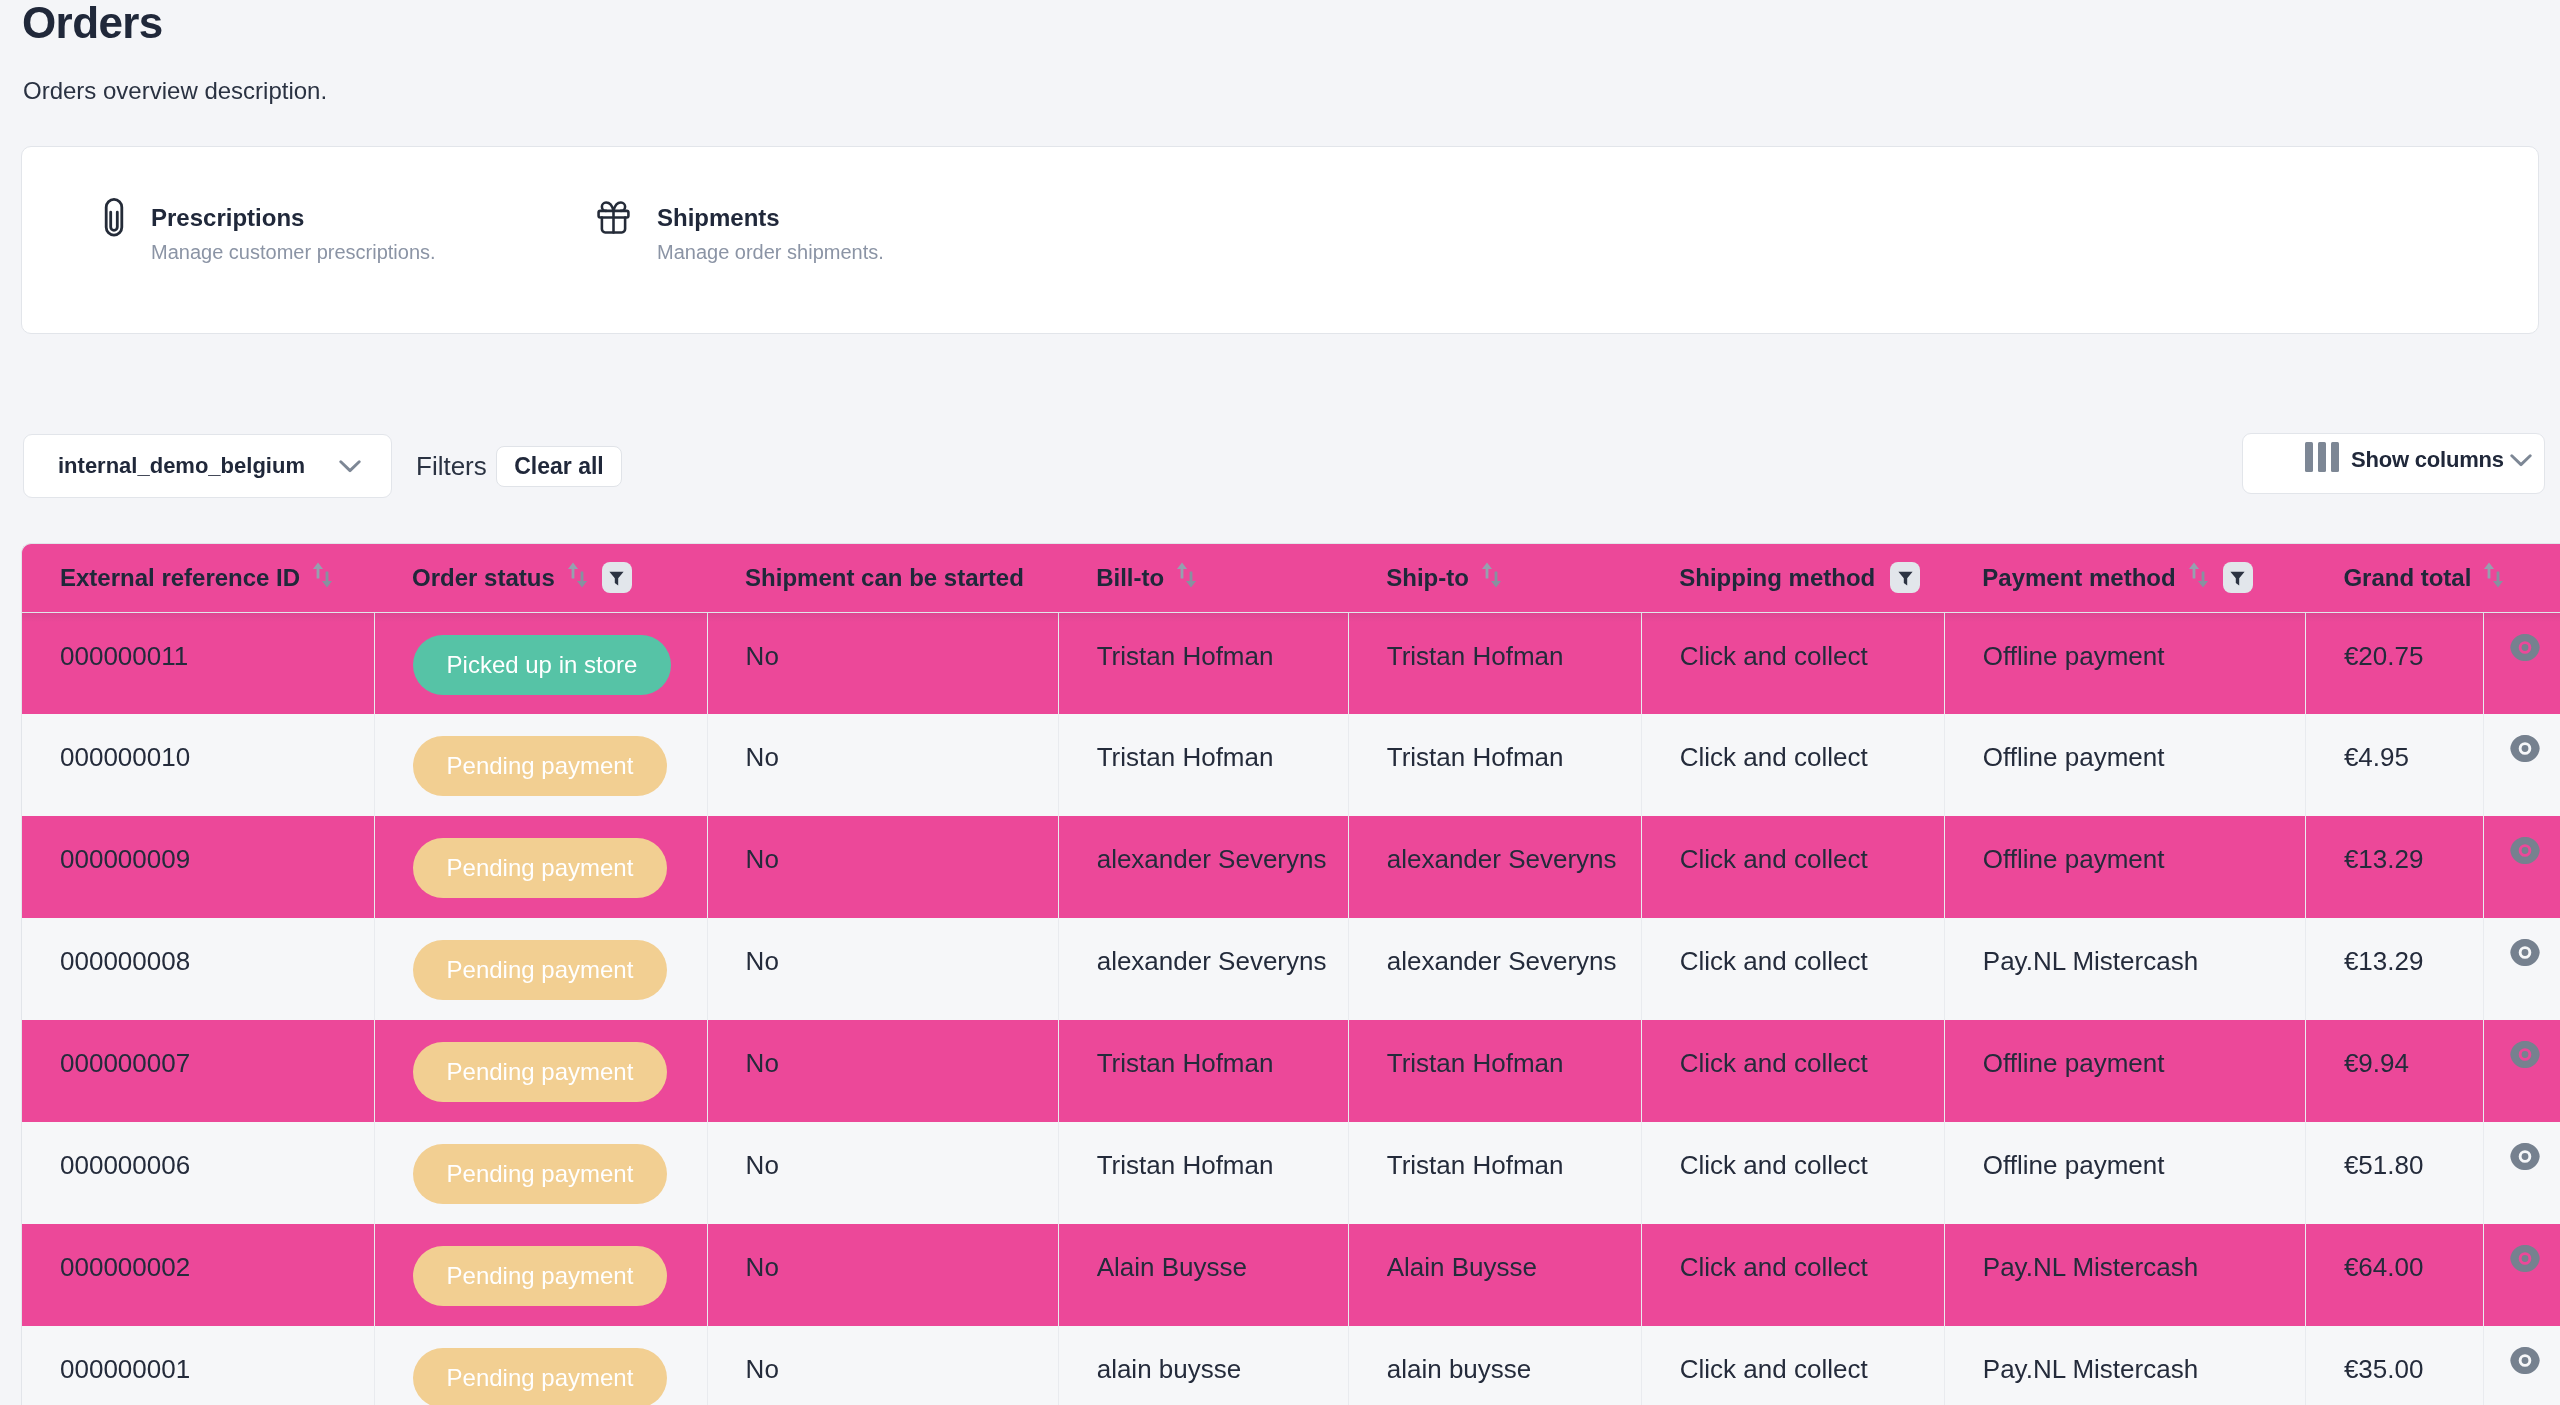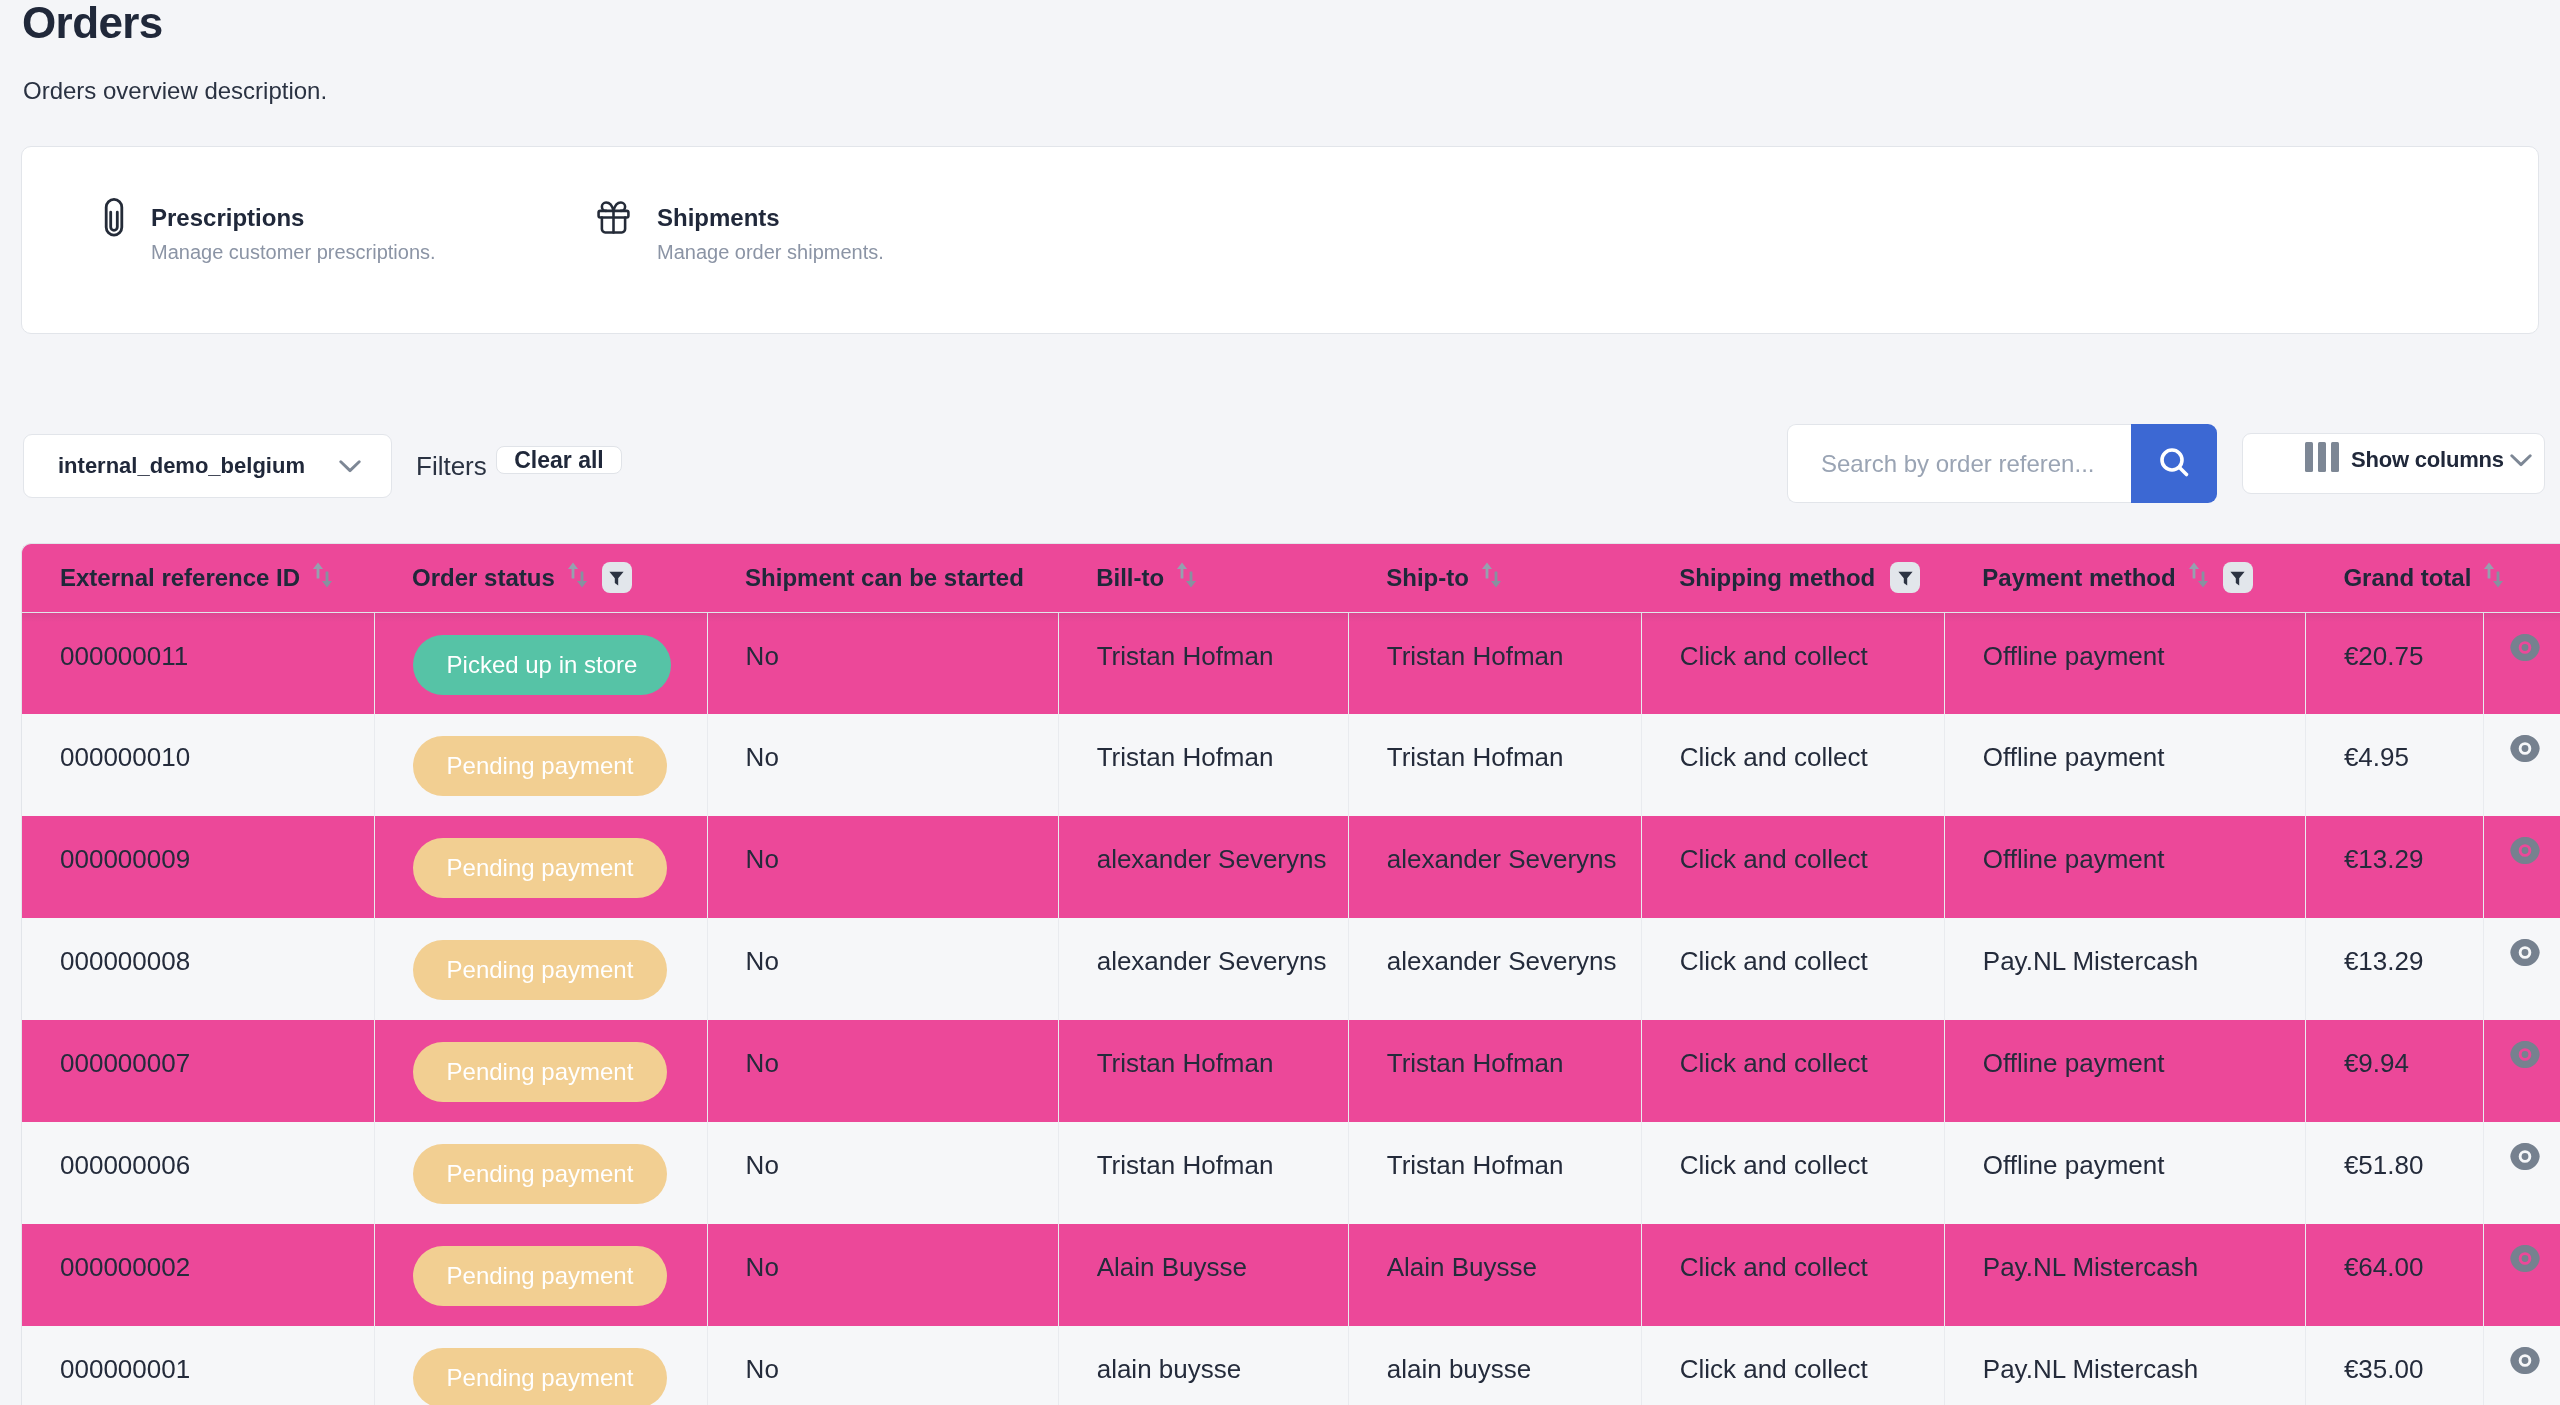--- a/index.html
+++ b/index.html
@@ -42,21 +42,21 @@
     display:flex; align-items:center; padding:0 30px 0 34px;
     font-family:inherit; font-size:22px; font-weight:700; color:#20283a;
     cursor:pointer;
   }
   .store-select .chev { margin-left:auto; }
   .filters-label {
     position:absolute; left:416px; top:434px; height:64px;
     display:flex; align-items:center; font-size:26px; color:#2a3242;
   }
   .clear-all {
-    position:absolute; left:496px; top:446px; width:126px; height:28px;
+    position:absolute; left:496px; top:446px; width:126px; height:41px;
     background:#fff; border:1px solid #e0e3e8; border-radius:8px;
     font-family:inherit; font-size:23px; font-weight:700; color:#20283a;
     display:flex; align-items:center; justify-content:center; cursor:pointer;
   }
   .search-group { position:absolute; left:1787px; top:424px; height:79px; display:flex; }
   .search-input {
     width:344px; height:79px; border:1px solid #e2e5ea; border-right:none;
     border-radius:9px 0 0 9px; background:#fff; outline:none;
     font-family:inherit; font-size:24px; color:#20283a; padding:0 20px 0 33px;
   }
@@ -159,31 +159,20 @@
       </svg>
     </span>
   </button>
 
   <span class="filters-label">Filters</span>
 
   <button class="clear-all">
     <span>Clear all</span>
   </button>
 
-  <div class="search-group">
-    <input class="search-input" type="text" placeholder="Search by order referen..." style="">
-    <button class="search-btn">
-      <span>
-        <svg width="32" height="32" viewBox="0 0 32 32" fill="none" stroke="#ffffff" stroke-width="3.6" stroke-linecap="round">
-          <circle cx="14" cy="14" r="10"></circle>
-          <path d="M21.5 21.5 L28.5 28.5"></path>
-        </svg>
-      </span>
-    </button>
-  </div>
 
   <button class="show-columns">
     <span class="cols-icon">
       <svg width="34" height="30" viewBox="0 0 34 30" fill="#7d8795">
         <rect x="0" y="0" width="8" height="30" rx="1.5"></rect>
         <rect x="13" y="0" width="8" height="30" rx="1.5"></rect>
         <rect x="26" y="0" width="8" height="30" rx="1.5"></rect>
       </svg>
     </span>
     <span>Show columns</span>

